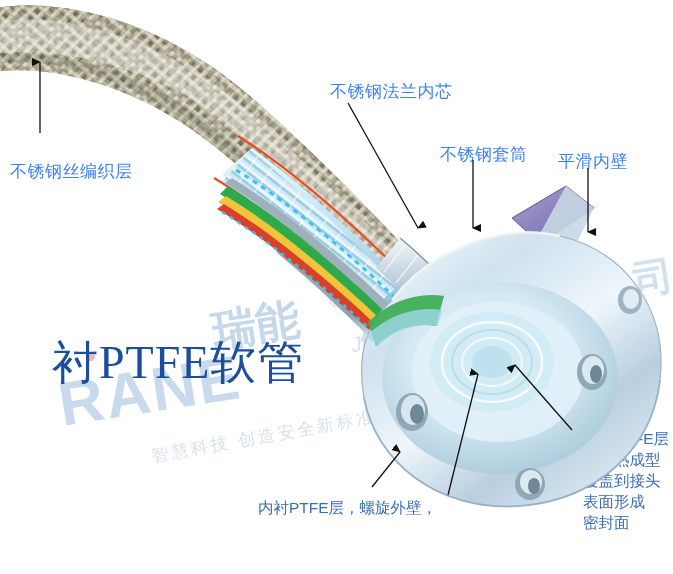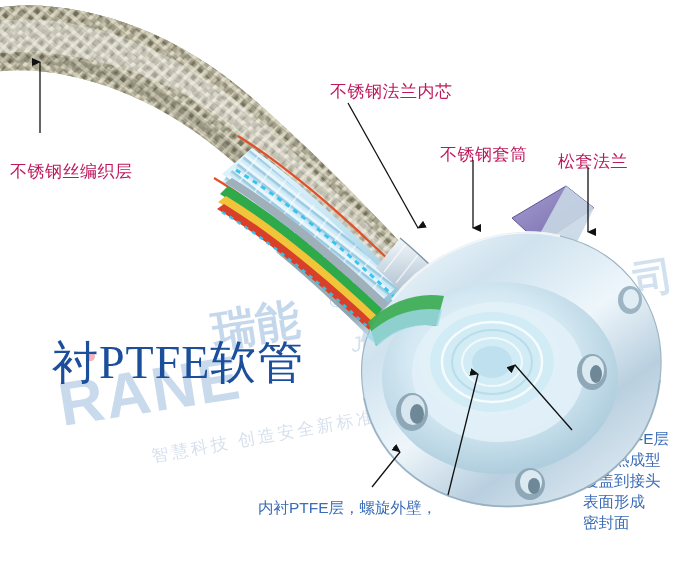--- a/index.html
+++ b/index.html
@@ -17,21 +17,21 @@
   #wm-ruineng{left:212px;top:296px;font-size:44px;transform:rotate(-9deg);
               color:#bcd2e8;opacity:.85;}
   #wm-reg{left:330px;top:292px;font-size:17px;transform:rotate(-9deg);color:#bcd2e8;}
   #wm-tag{left:150px;top:425px;font-size:17px;transform:rotate(-10deg);
           color:#cfdcea;letter-spacing:3px;font-weight:normal;}
   #wm-cn{left:355px;top:272px;font-size:40px;transform:rotate(-9deg);color:#cbdcee;}
   #wm-en{left:350px;top:318px;font-size:21px;transform:rotate(-9deg);
          color:#cfdcee;font-weight:normal;font-style:italic;}
 
   
-  .lbl{position:absolute;color:#be185d;white-space:nowrap;letter-spacing:.5px;}
+  .lbl{position:absolute;color:#3b82f6;white-space:nowrap;letter-spacing:.5px;}
   .lbl-lg{font-size:17px;}
   .blk{position:absolute;color:#3b6cb7;font-size:15.5px;line-height:21px;}
 
   #title{position:absolute;left:52px;top:332px;font-size:46px;color:#1b4f9c;
          letter-spacing:1px;font-family:"Liberation Serif","DejaVu Serif",serif;}
 
   svg.layer{position:absolute;left:0;top:0;width:673px;height:574px;}
   #art{z-index:1;}
   #leads{z-index:3;}
   .wmwrap{z-index:0;}
@@ -275,21 +275,21 @@
   <div class="txt">
 
     <div id="title">衬PTFE软管</div>
 
     <div class="lbl lbl-lg" style="left:10px;top:160px">不锈钢丝编织层</div>
 
     <div class="lbl lbl-lg" style="left:330px;top:80px">不锈钢法兰内芯</div>
 
     <div class="lbl lbl-lg" style="left:440px;top:143px">不锈钢套筒</div>
 
-    <div class="lbl lbl-lg" style="left:558px;top:150px">松套法兰</div>
+    <div class="lbl lbl-lg" style="left:558px;top:150px">平滑内壁</div>
 
     <div class="blk" style="left:258px;top:497px">
       <div>内衬PTFE层，螺旋外壁，</div>
     </div>
 
     <div class="blk" style="left:583px;top:428px">
       <div>内衬PTFE层</div>
       <div>直接热成型</div>
       <div>覆盖到接头</div>
       <div>表面形成</div>

